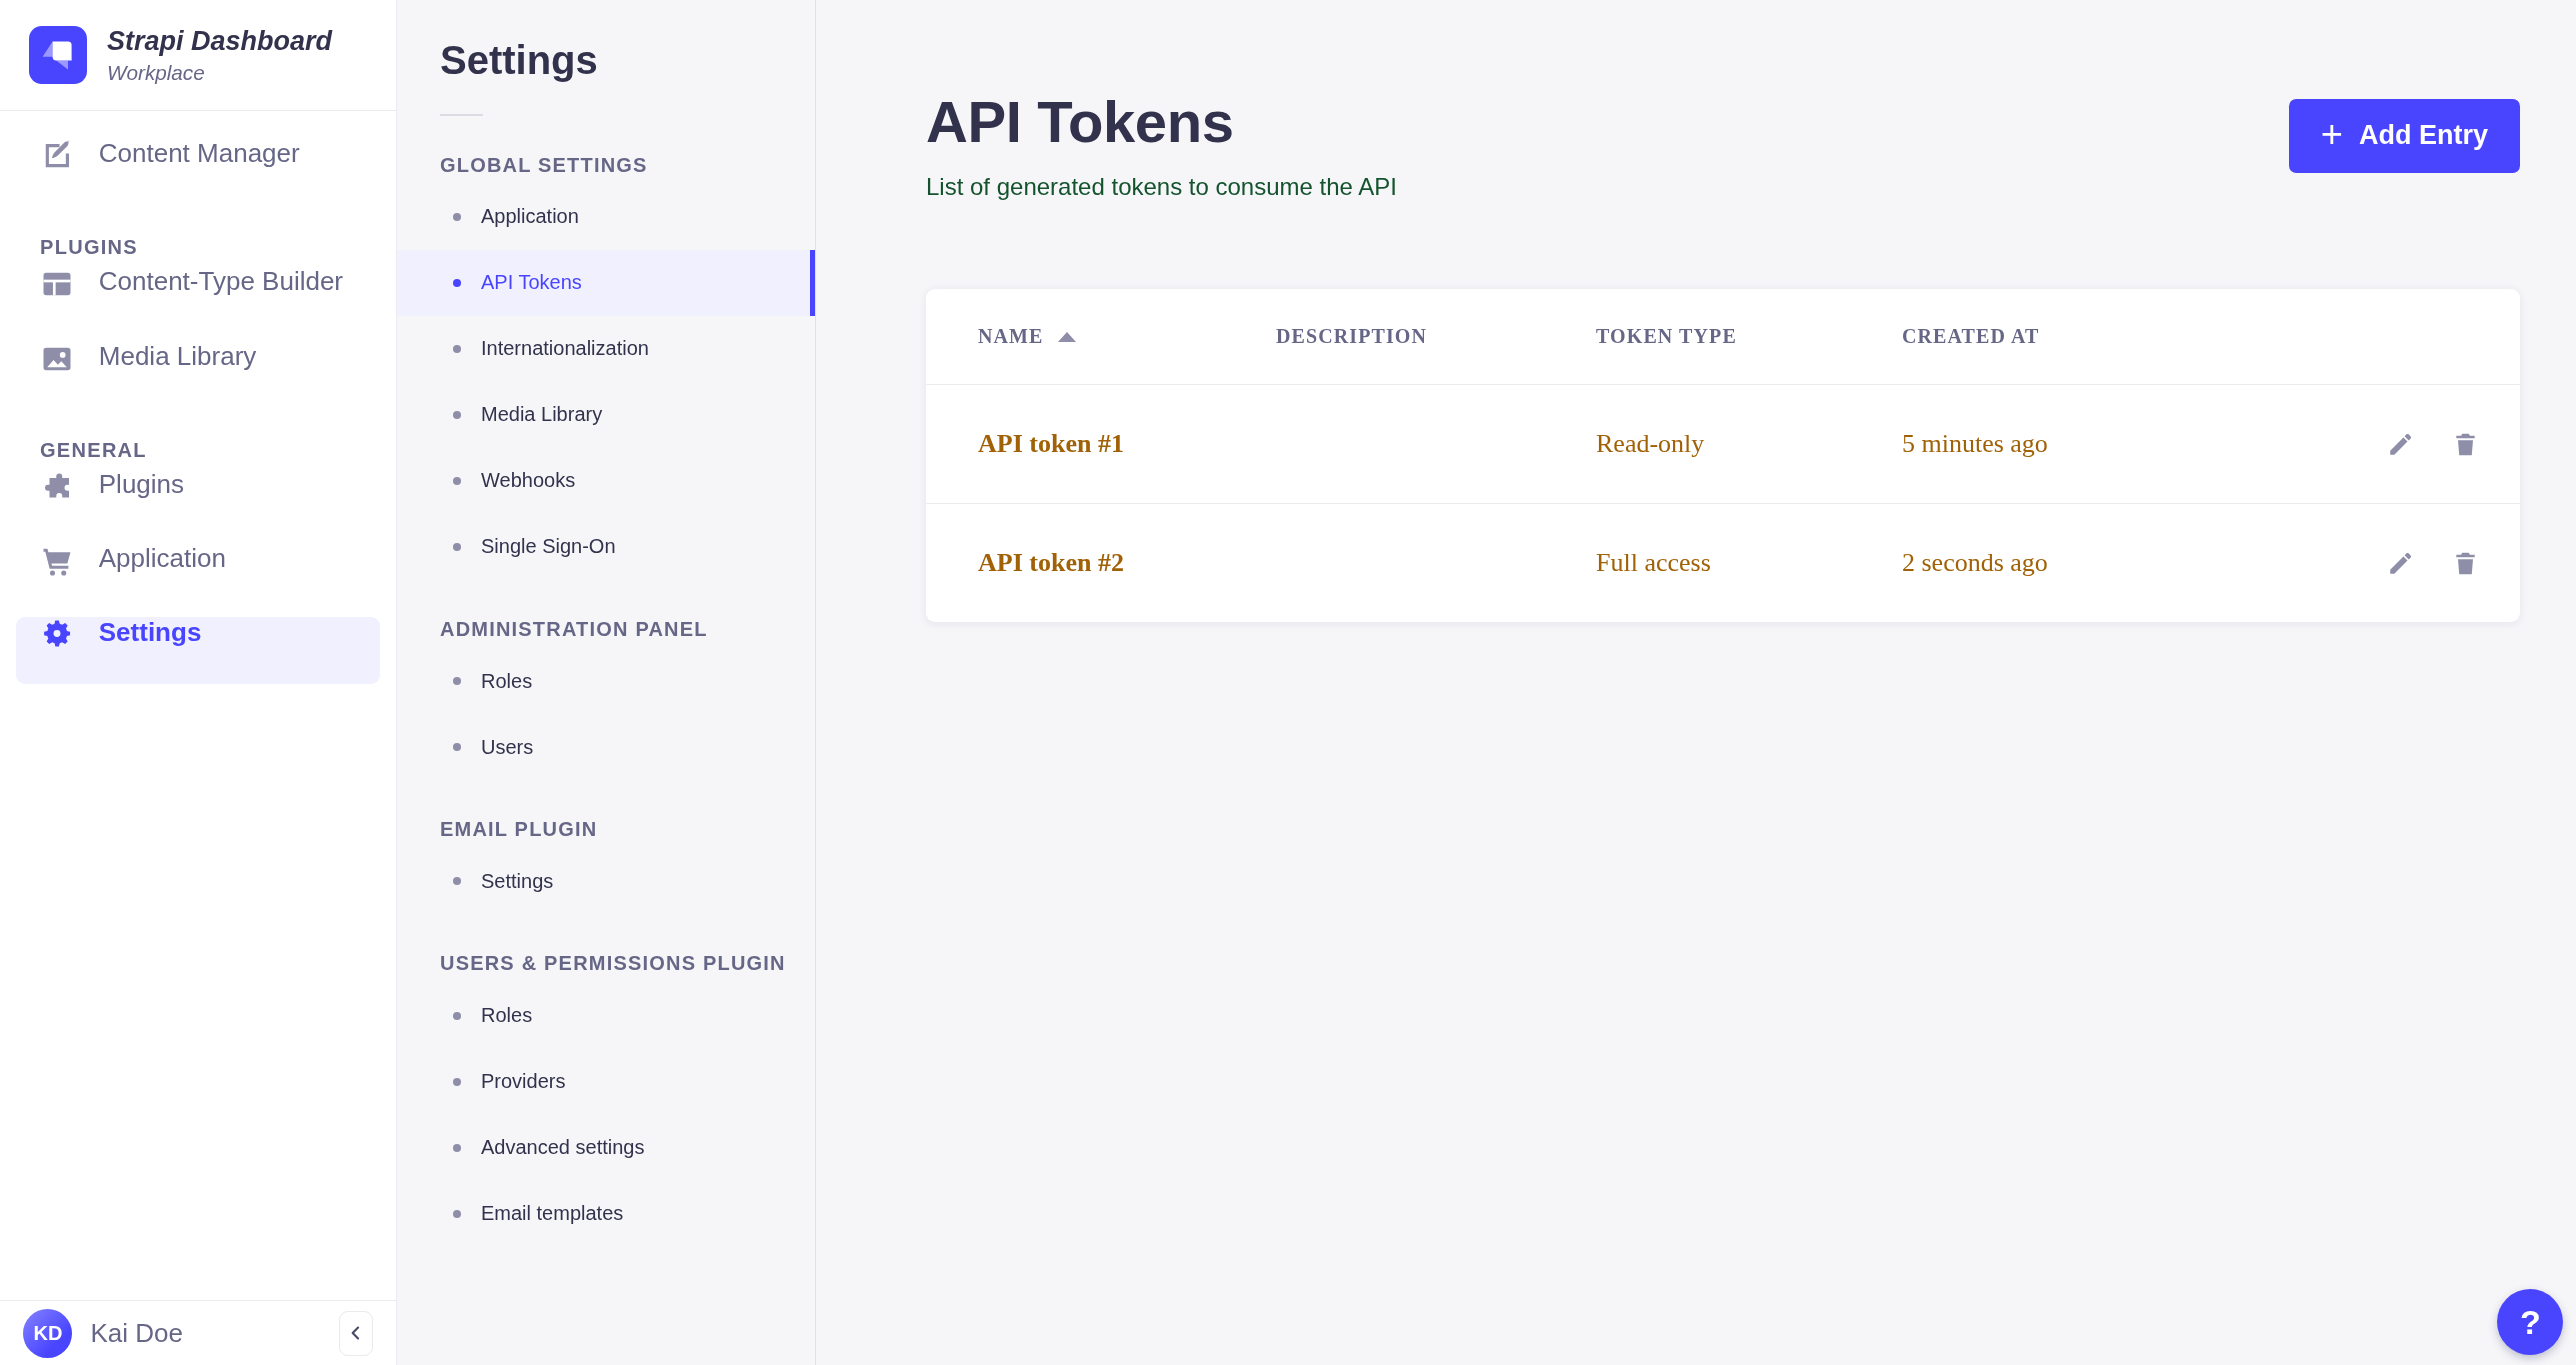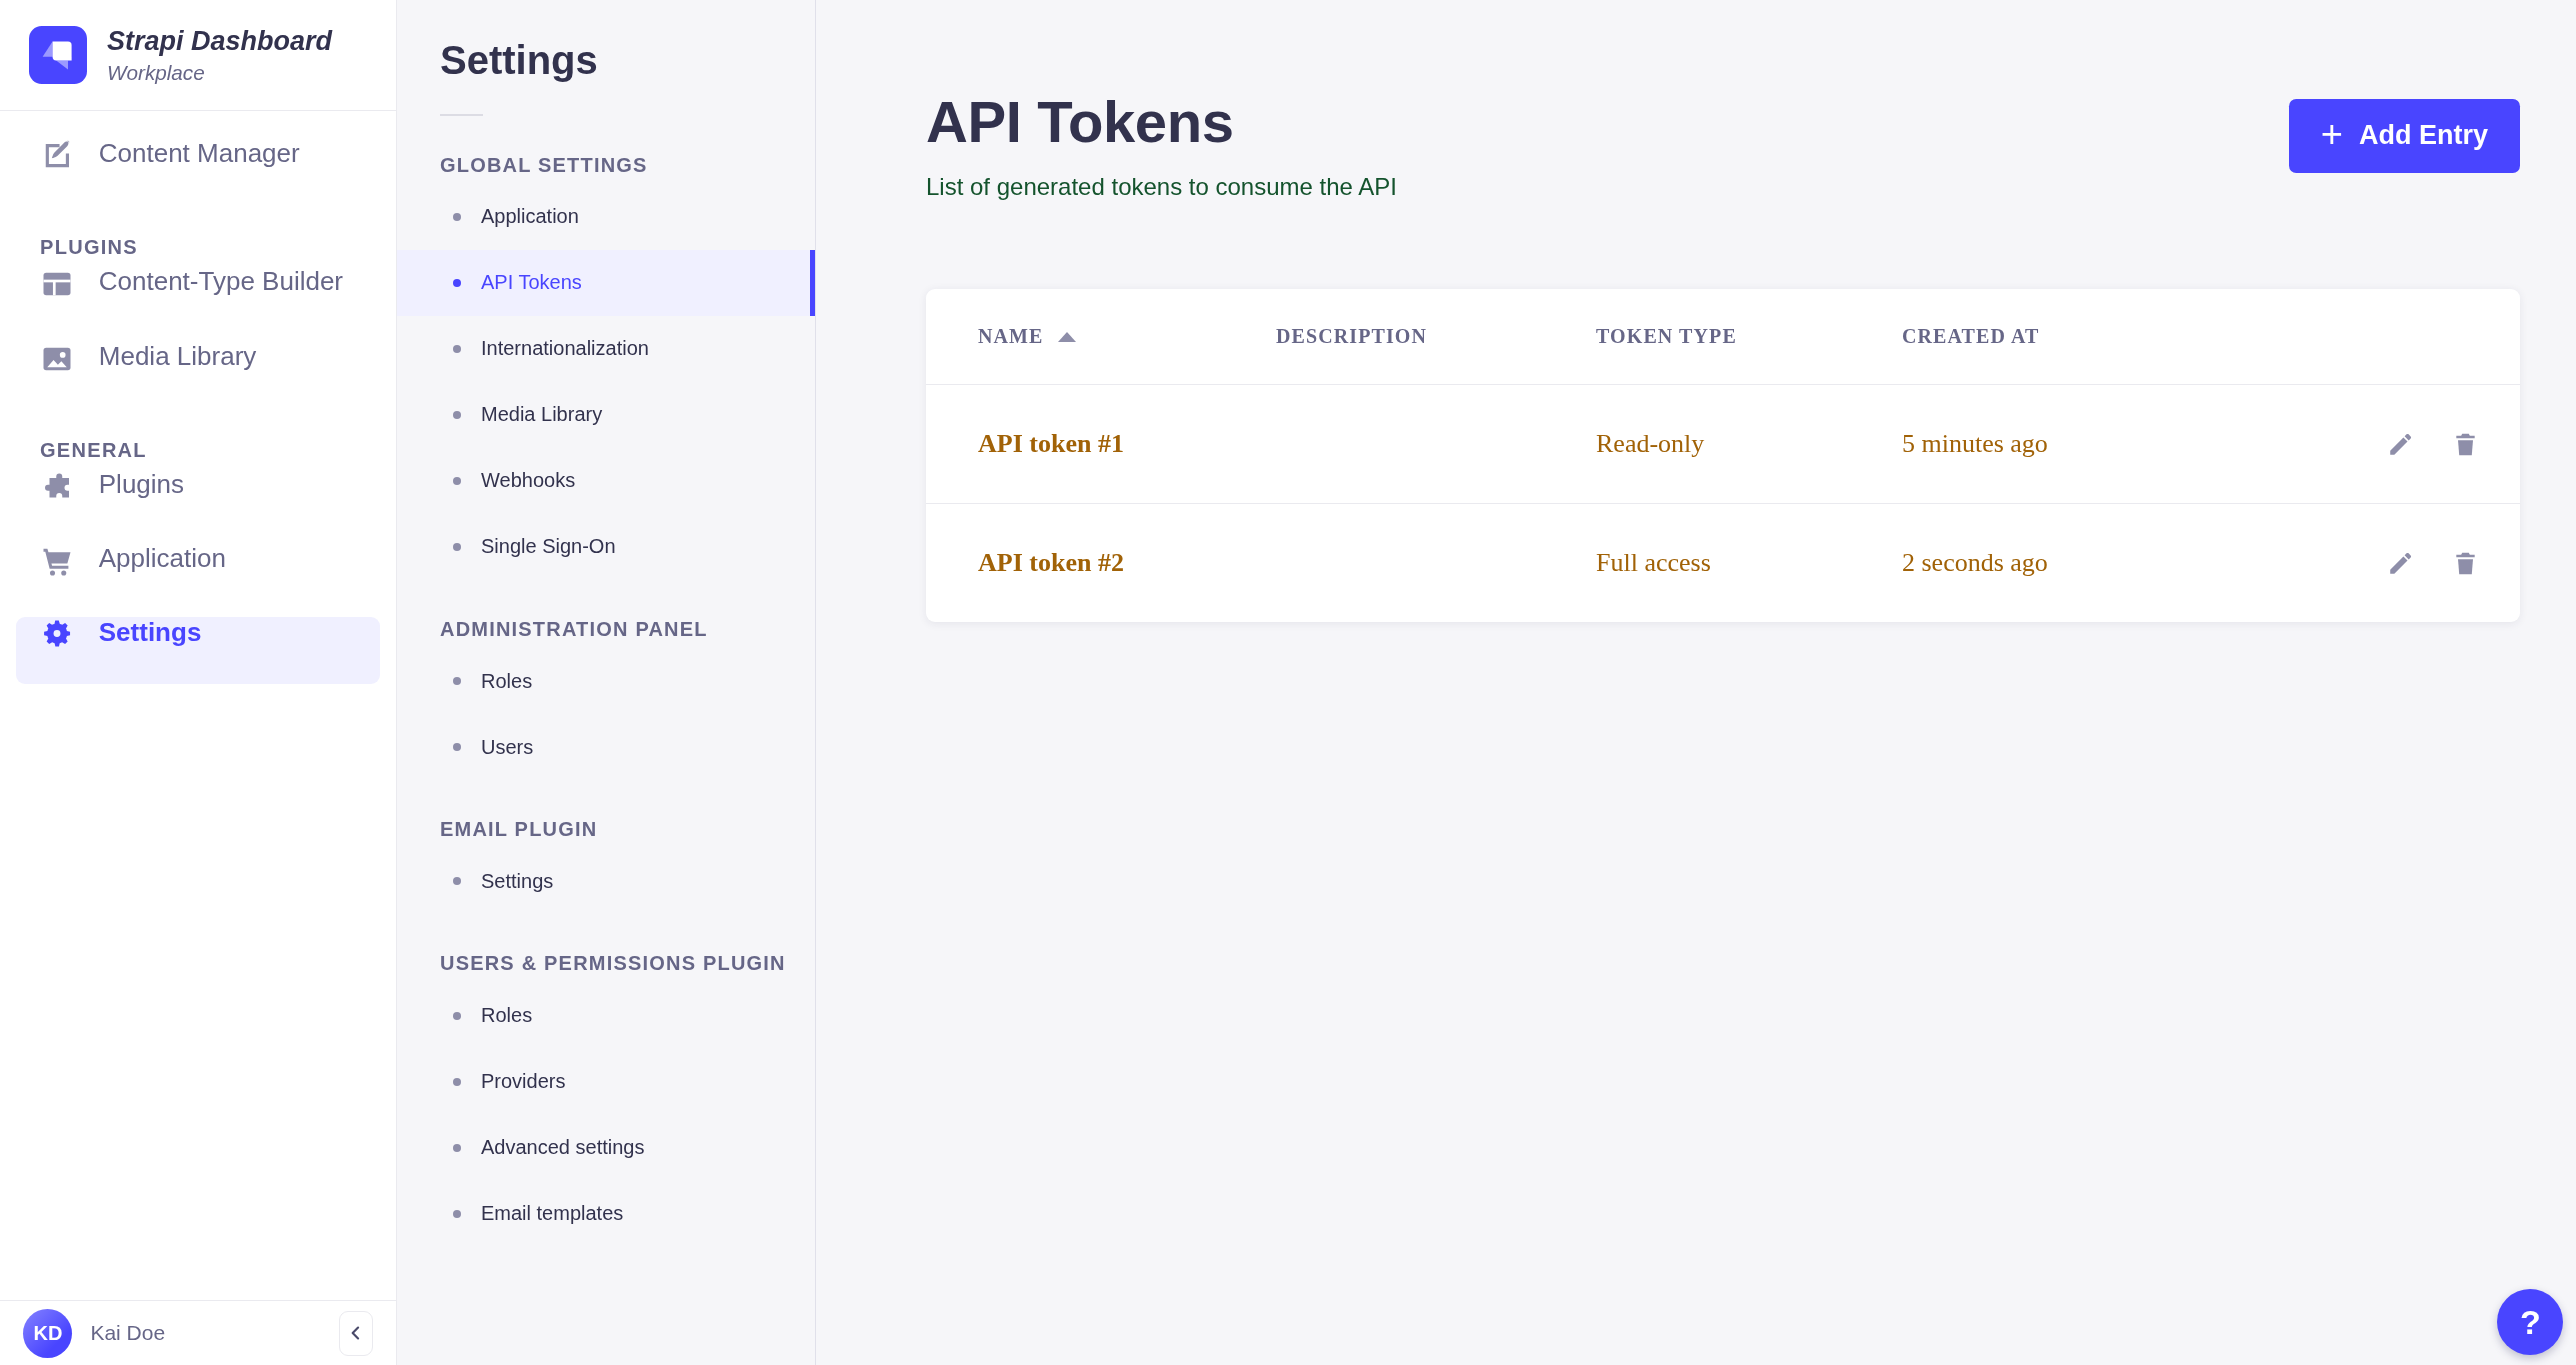--- a/index.html
+++ b/index.html
@@ -49,21 +49,21 @@
     height: 65px; display: flex; align-items: center; gap: 18px;
     padding: 0 23.4px;
   }
   .avatar {
     width: 49px; height: 49px; border-radius: 50%;
     background: linear-gradient(135deg, #8583ff 0%, #4945ff 70%);
     color: #fff; font-size: 20px; font-weight: 700;
     display: flex; align-items: center; justify-content: center;
     flex: 0 0 49px;
   }
-  .user-name { font-size: 21px; color: #666687; }
+  .user-name { font-size: 26px; color: #666687; }
   .collapse-btn {
     margin-left: auto;
     width: 34px; height: 45px;
     border: 0.9px solid #eaeaef; border-radius: 9px; background: #fff;
     display: flex; align-items: center; justify-content: center;
     color: #4a4a6a; cursor: pointer;
   }
   .collapse-btn svg { width: 20px; height: 20px; }
   
   .sub-nav {

